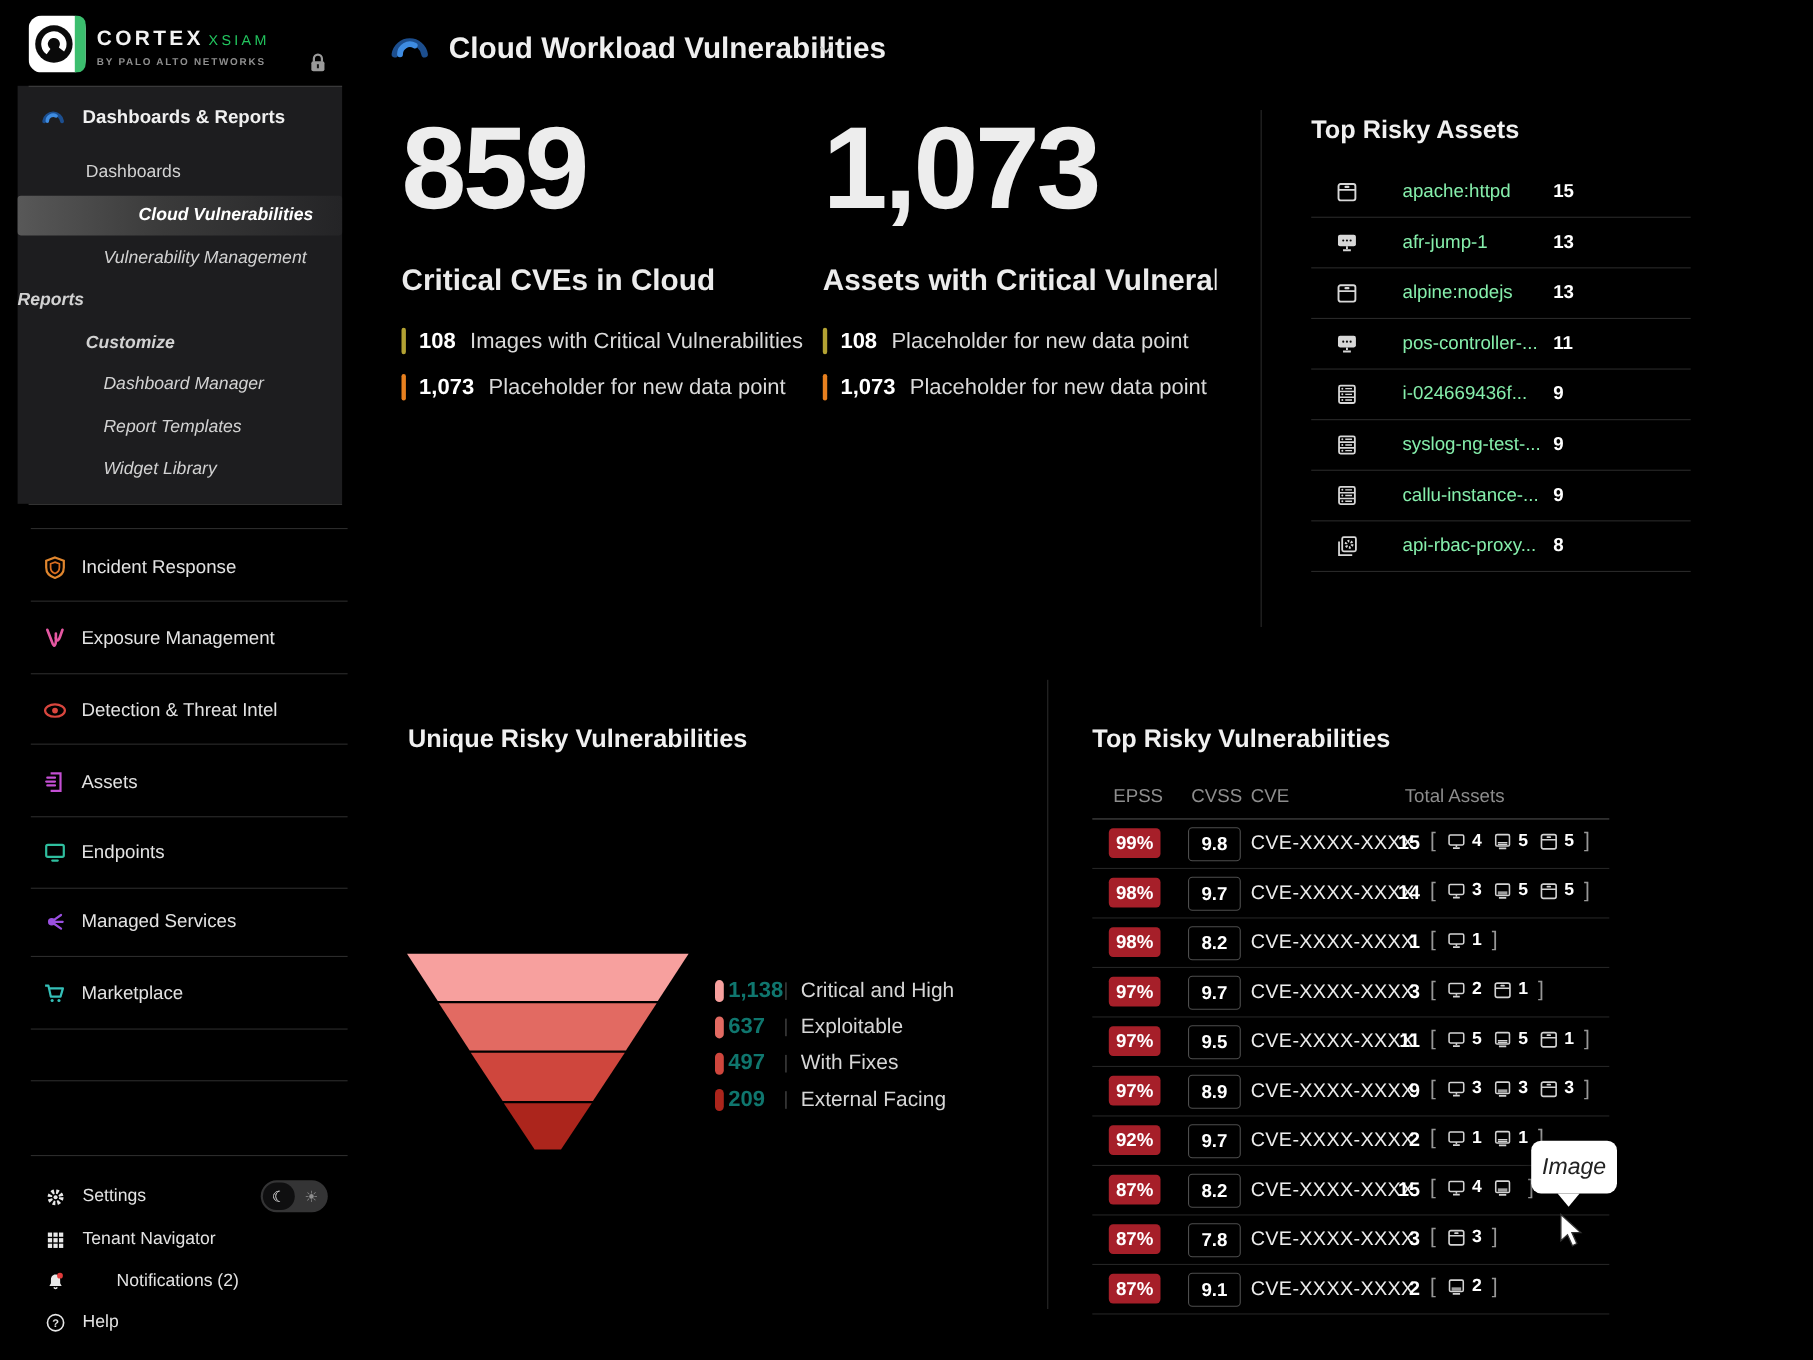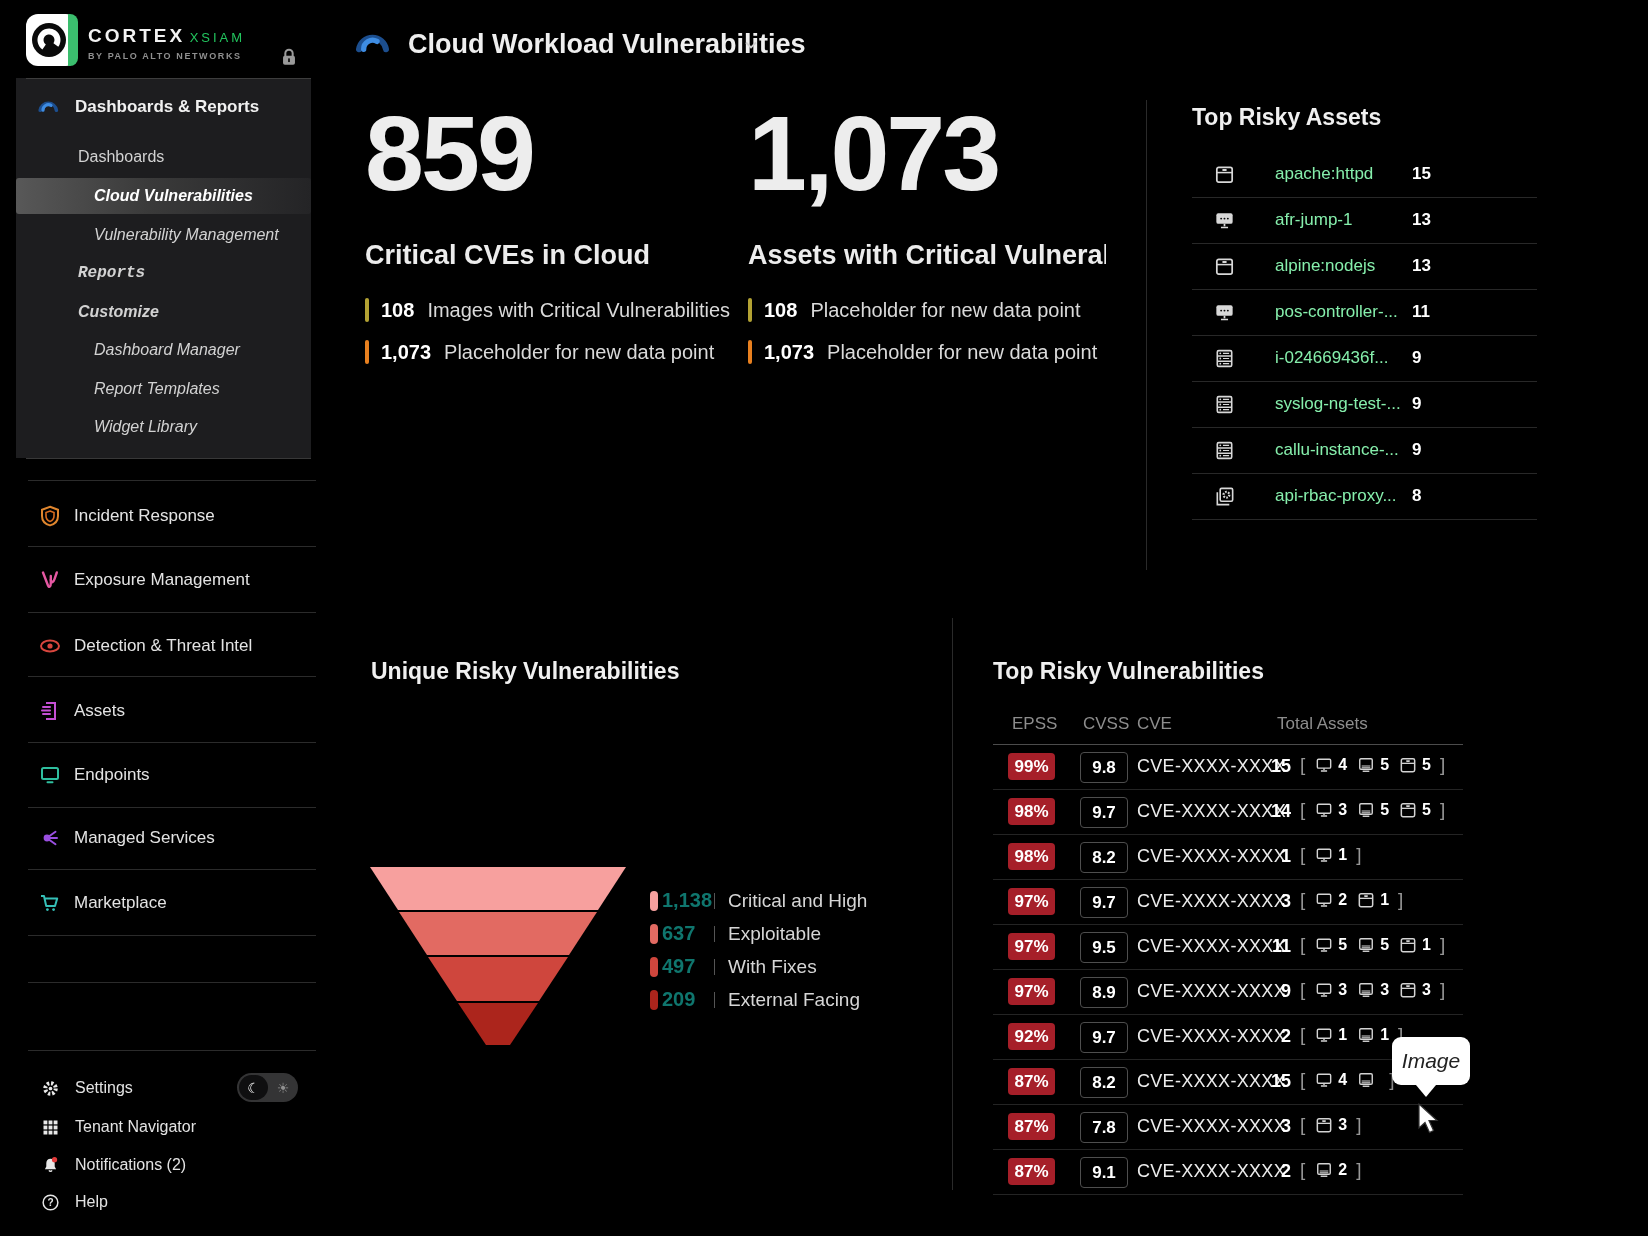--- a/index.html
+++ b/index.html
@@ -129,27 +129,27 @@
             <path d="M7 15.2 A5.4 5.4 0 0 1 15 10.4" fill="none" stroke="#3e8ce2" stroke-width="3.2" stroke-linecap="round"></path>
           </svg>
         </span>
         <span class="lbl">Dashboards &amp; Reports</span>
       </div>
       <div id="group-items">
           <div class="sgi" style="top: 64px; height: 30px;">
             <span class="t-normal" style="margin-left: 62px;">Dashboards</span>
           </div>
           <div class="sgi sel" style="top: 100px; height: 36px;">
-            <span class="t-italic-bold" style="margin-left: 78px;">Cloud Vulnerabilities</span>
+            <span class="t-italic-bold" style="margin-left: 110px;">Cloud Vulnerabilities</span>
           </div>
           <div class="sgi" style="top: 142px; height: 30px;">
             <span class="t-italic" style="margin-left: 78px;">Vulnerability Management</span>
           </div>
           <div class="sgi" style="top: 180px; height: 30px;">
-            <span class="t-italic-bold" style="margin-left: 62px; font-family: Liberation Mono, monospace;">Reports</span>
+            <span class="t-italic-bold" style="">Reports</span>
           </div>
           <div class="sgi" style="top: 219px; height: 30px;">
             <span class="t-italic-bold" style="margin-left: 62px;">Customize</span>
           </div>
           <div class="sgi" style="top: 257px; height: 30px;">
             <span class="t-italic" style="margin-left: 78px;">Dashboard Manager</span>
           </div>
           <div class="sgi" style="top: 296px; height: 30px;">
             <span class="t-italic" style="margin-left: 78px; font-style: italic;">Report Templates</span>
           </div>
@@ -260,21 +260,21 @@
                 <rect x="9.8" y="9.8" width="4.4" height="4.4"></rect>
                 <rect x="15.6" y="9.8" width="4.4" height="4.4"></rect>
                 <rect x="4" y="15.6" width="4.4" height="4.4"></rect>
                 <rect x="9.8" y="15.6" width="4.4" height="4.4"></rect>
                 <rect x="15.6" y="15.6" width="4.4" height="4.4"></rect>
               </g>
             </svg>
           </span>
           <span class="lbl">Tenant Navigator</span>
         </div>
-        <div class="footitem" style="top: 1147px;">
+        <div class="footitem" style="top: 1147px; gap: 31px;">
           <span class="icn">
             <svg viewBox="0 0 24 24">
               <path d="M12 4.2 C8.9 4.2 7.2 6.6 7.2 9.5 V13.2 L5.6 16.2 H18.4 L16.8 13.2 V9.5 C16.8 6.6 15.1 4.2 12 4.2 Z" fill="#e8e8e8"></path>
               <path d="M10.3 17.6 A1.9 1.9 0 0 0 13.7 17.6" fill="none" stroke="#e8e8e8" stroke-width="1.6"></path>
               <circle cx="16.6" cy="5.4" r="3" fill="#E23B3B"></circle>
             </svg>
           </span>
           <span class="lbl">Notifications (2)</span>
         </div>
         <div class="footitem" style="top: 1184px;">

